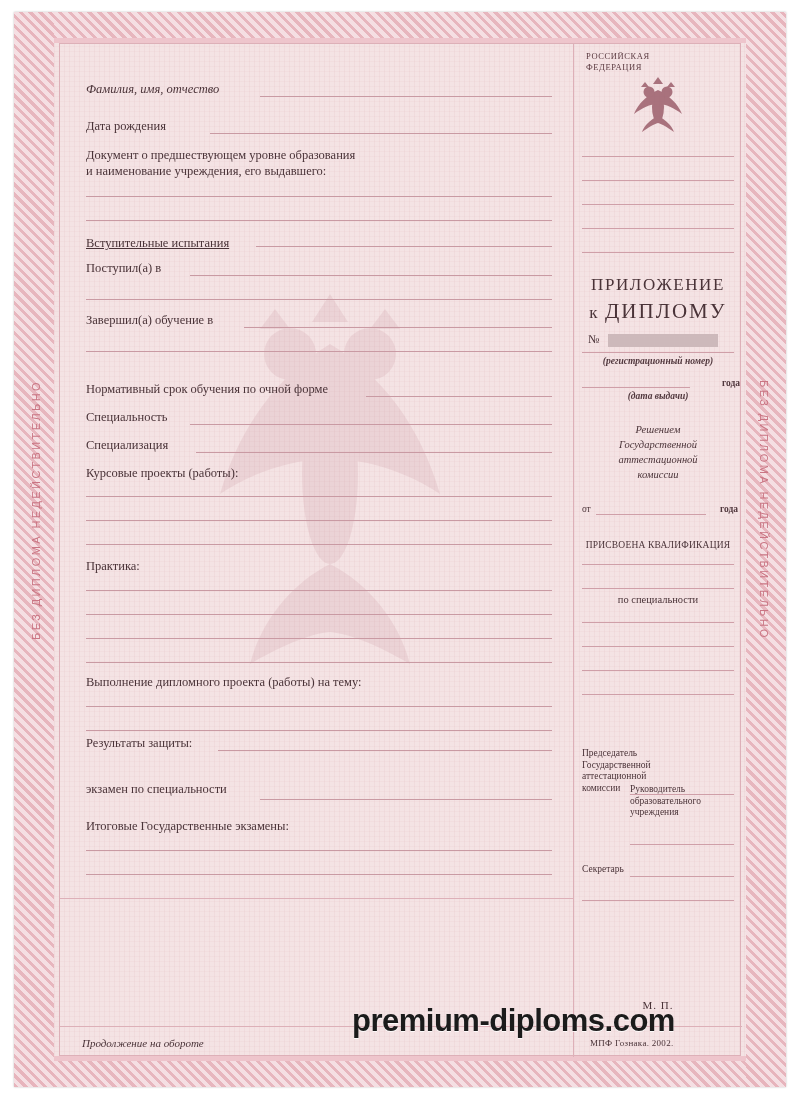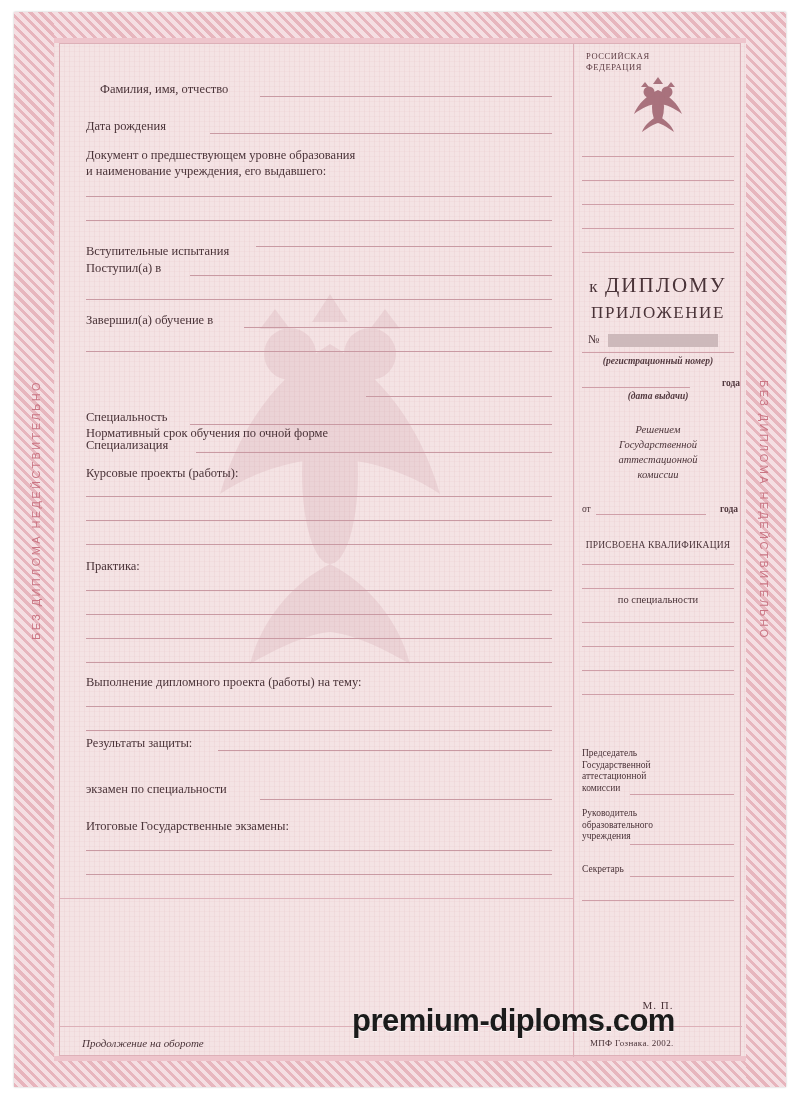--- a/index.html
+++ b/index.html
@@ -234,43 +234,43 @@
           <path d="M150 70 l18 28 h-36 z"></path>
         </g>
       </svg>
 
       <div class="col-divider"></div>
       <div class="row-divider"></div>
       <div class="footer-divider"></div>
 
       <div class="left">
 
-        <div class="fld" style="left:40px;top:38px;">Фамилия, имя, отчество</div>
+        <div class="fld" style="left:26px;top:38px;font-style:italic;">Фамилия, имя, отчество</div>
         <div class="rule" style="left:200px;top:52px;width:292px;"></div>
 
         <div class="fld" style="left:26px;top:75px;">Дата рождения</div>
         <div class="rule" style="left:150px;top:89px;width:342px;"></div>
 
         <div class="fld" style="left:26px;top:104px;">Документ о предшествующем уровне образования</div>
         <div class="fld" style="left:26px;top:120px;text-align:center;">и наименование учреждения, его выдавшего:</div>
         <div class="rule" style="left:26px;top:152px;width:466px;"></div>
         <div class="rule" style="left:26px;top:176px;width:466px;"></div>
 
-        <div class="fld" style="left:26px;top:200px;">Вступительные испытания</div>
+        <div class="fld" style="left:26px;top:192px;text-decoration:underline;">Вступительные испытания</div>
         <div class="rule" style="left:196px;top:202px;width:296px;"></div>
 
         <div class="fld" style="left:26px;top:217px;">Поступил(а) в</div>
         <div class="rule" style="left:130px;top:231px;width:362px;"></div>
         <div class="rule" style="left:26px;top:255px;width:466px;"></div>
 
         <div class="fld" style="left:26px;top:269px;">Завершил(а) обучение в</div>
         <div class="rule" style="left:184px;top:283px;width:308px;"></div>
         <div class="rule" style="left:26px;top:307px;width:466px;"></div>
 
-        <div class="fld" style="left:26px;top:338px;margin-top:44px;">Нормативный срок обучения по очной форме</div>
+        <div class="fld" style="left:26px;top:338px;">Нормативный срок обучения по очной форме</div>
         <div class="rule" style="left:306px;top:352px;width:186px;"></div>
 
         <div class="fld" style="left:26px;top:366px;">Специальность</div>
         <div class="rule" style="left:130px;top:380px;width:362px;"></div>
 
         <div class="fld" style="left:26px;top:394px;">Специализация</div>
         <div class="rule" style="left:136px;top:408px;width:356px;"></div>
 
         <div class="fld" style="left:26px;top:422px;">Курсовые проекты (работы):</div>
         <div class="rule" style="left:26px;top:452px;width:466px;"></div>
@@ -320,25 +320,25 @@
           </g>
         </svg>
 
         <div class="hr-line" style="top:112px;"></div>
         <div class="hr-line" style="top:136px;"></div>
         <div class="hr-line" style="top:160px;"></div>
         <div class="hr-line" style="top:184px;"></div>
         <div class="hr-line" style="top:208px;"></div>
 
         <div class="main-title">
+          <div>ПРИЛОЖЕНИЕ</div>
           <div>
             <span>к</span>
             <span class="big">ДИПЛОМУ</span>
           </div>
-          <div>ПРИЛОЖЕНИЕ</div>
         </div>
 
         <div class="numrow">№</div>
         <div class="numbox"></div>
         <div class="hr-line" style="top:308px;"></div>
         <div class="cap cap-i" style="top:312px;">(регистрационный номер)</div>
 
         <div class="hr-line" style="top:343px;left:8px;width:108px;"></div>
         <div class="cap" style="top:334px;left:46px;width:120px;text-align:right;">года</div>
         <div class="cap cap-i" style="top:347px;">(дата выдачи)</div>
@@ -364,21 +364,21 @@
 
 
         <div class="left-lbl" style="top:704px;">
           <div>Председатель</div>
           <div>Государственной</div>
           <div>аттестационной</div>
           <div>комиссии</div>
         </div>
         <div class="hr-line" style="top:750px;left:56px;width:104px;"></div>
 
-        <div class="left-lbl" style="top:764px;">
+        <div class="left-lbl" style="top:740px;margin-left:48px;">
           <div>Руководитель</div>
           <div>образовательного</div>
           <div>учреждения</div>
         </div>
         <div class="hr-line" style="top:800px;left:56px;width:104px;"></div>
 
         <div class="left-lbl" style="top:820px;">Секретарь</div>
         <div class="hr-line" style="top:832px;left:56px;width:104px;"></div>
         <div class="hr-line" style="top:856px;"></div>
 

